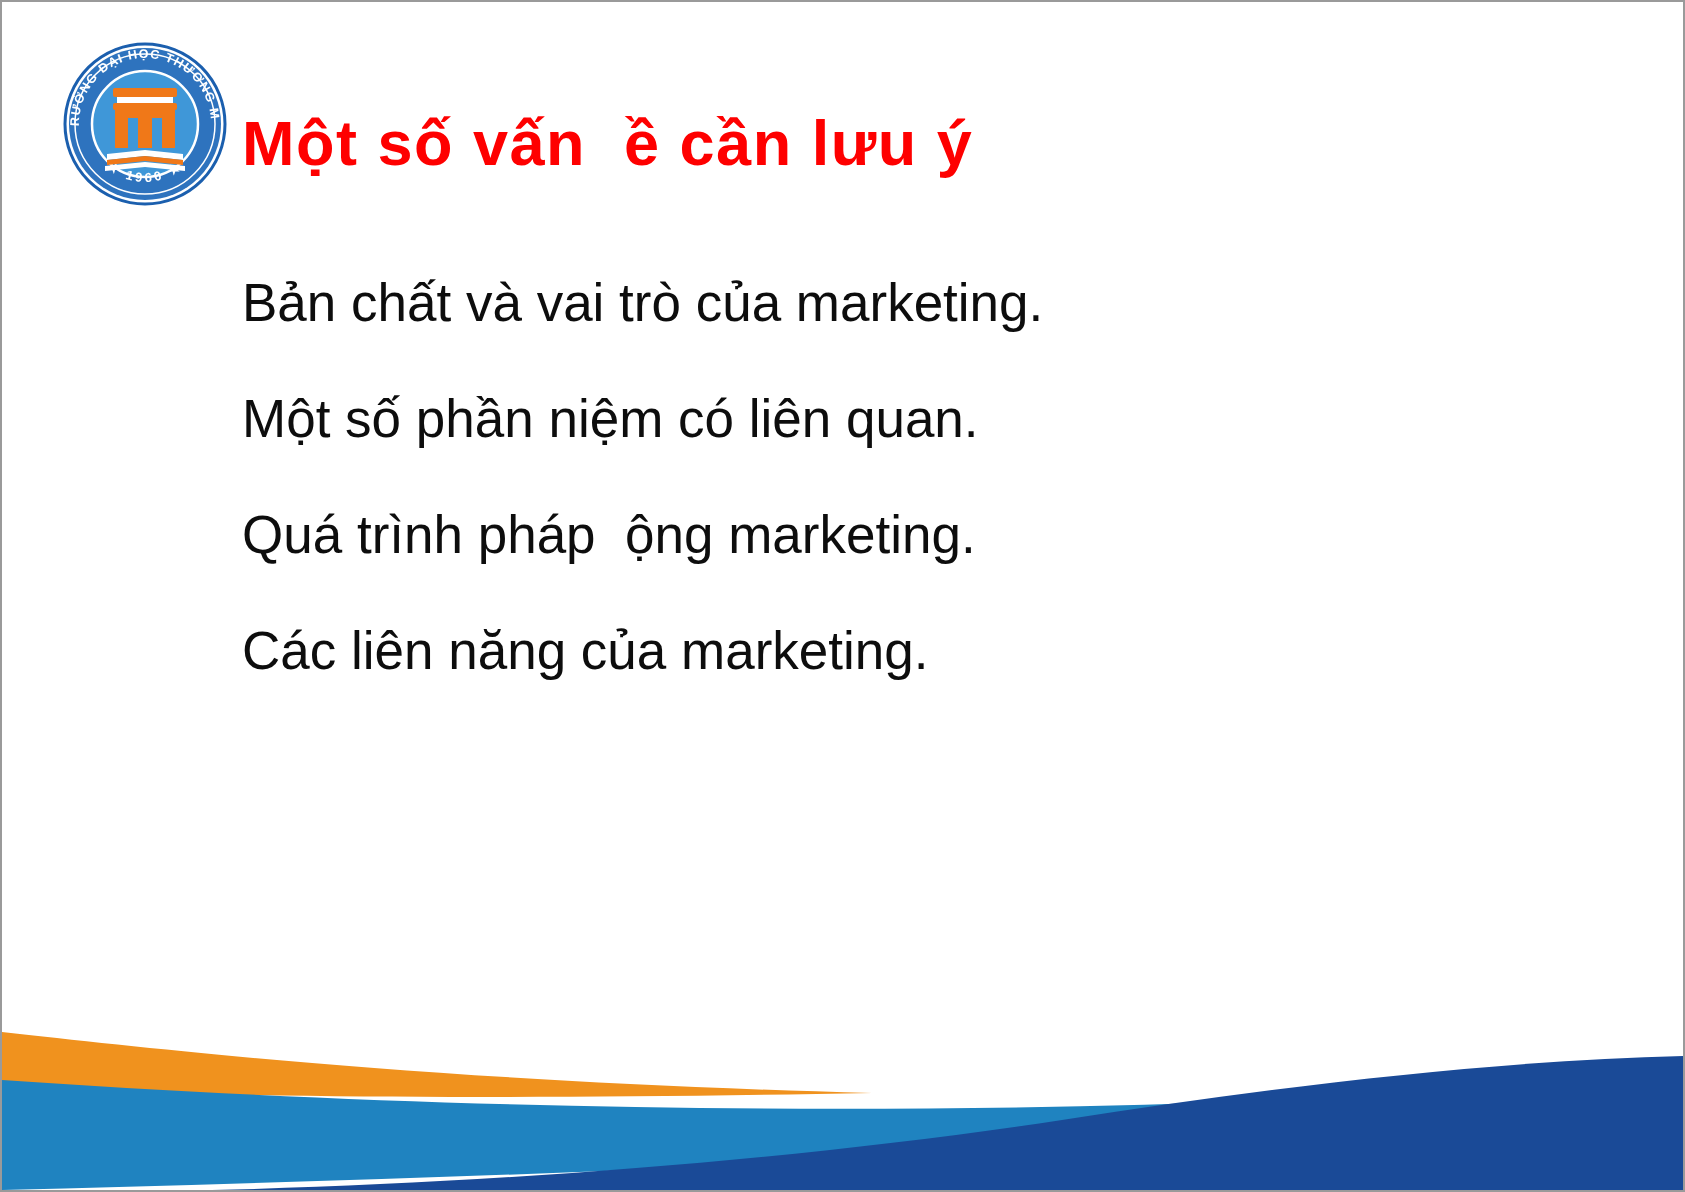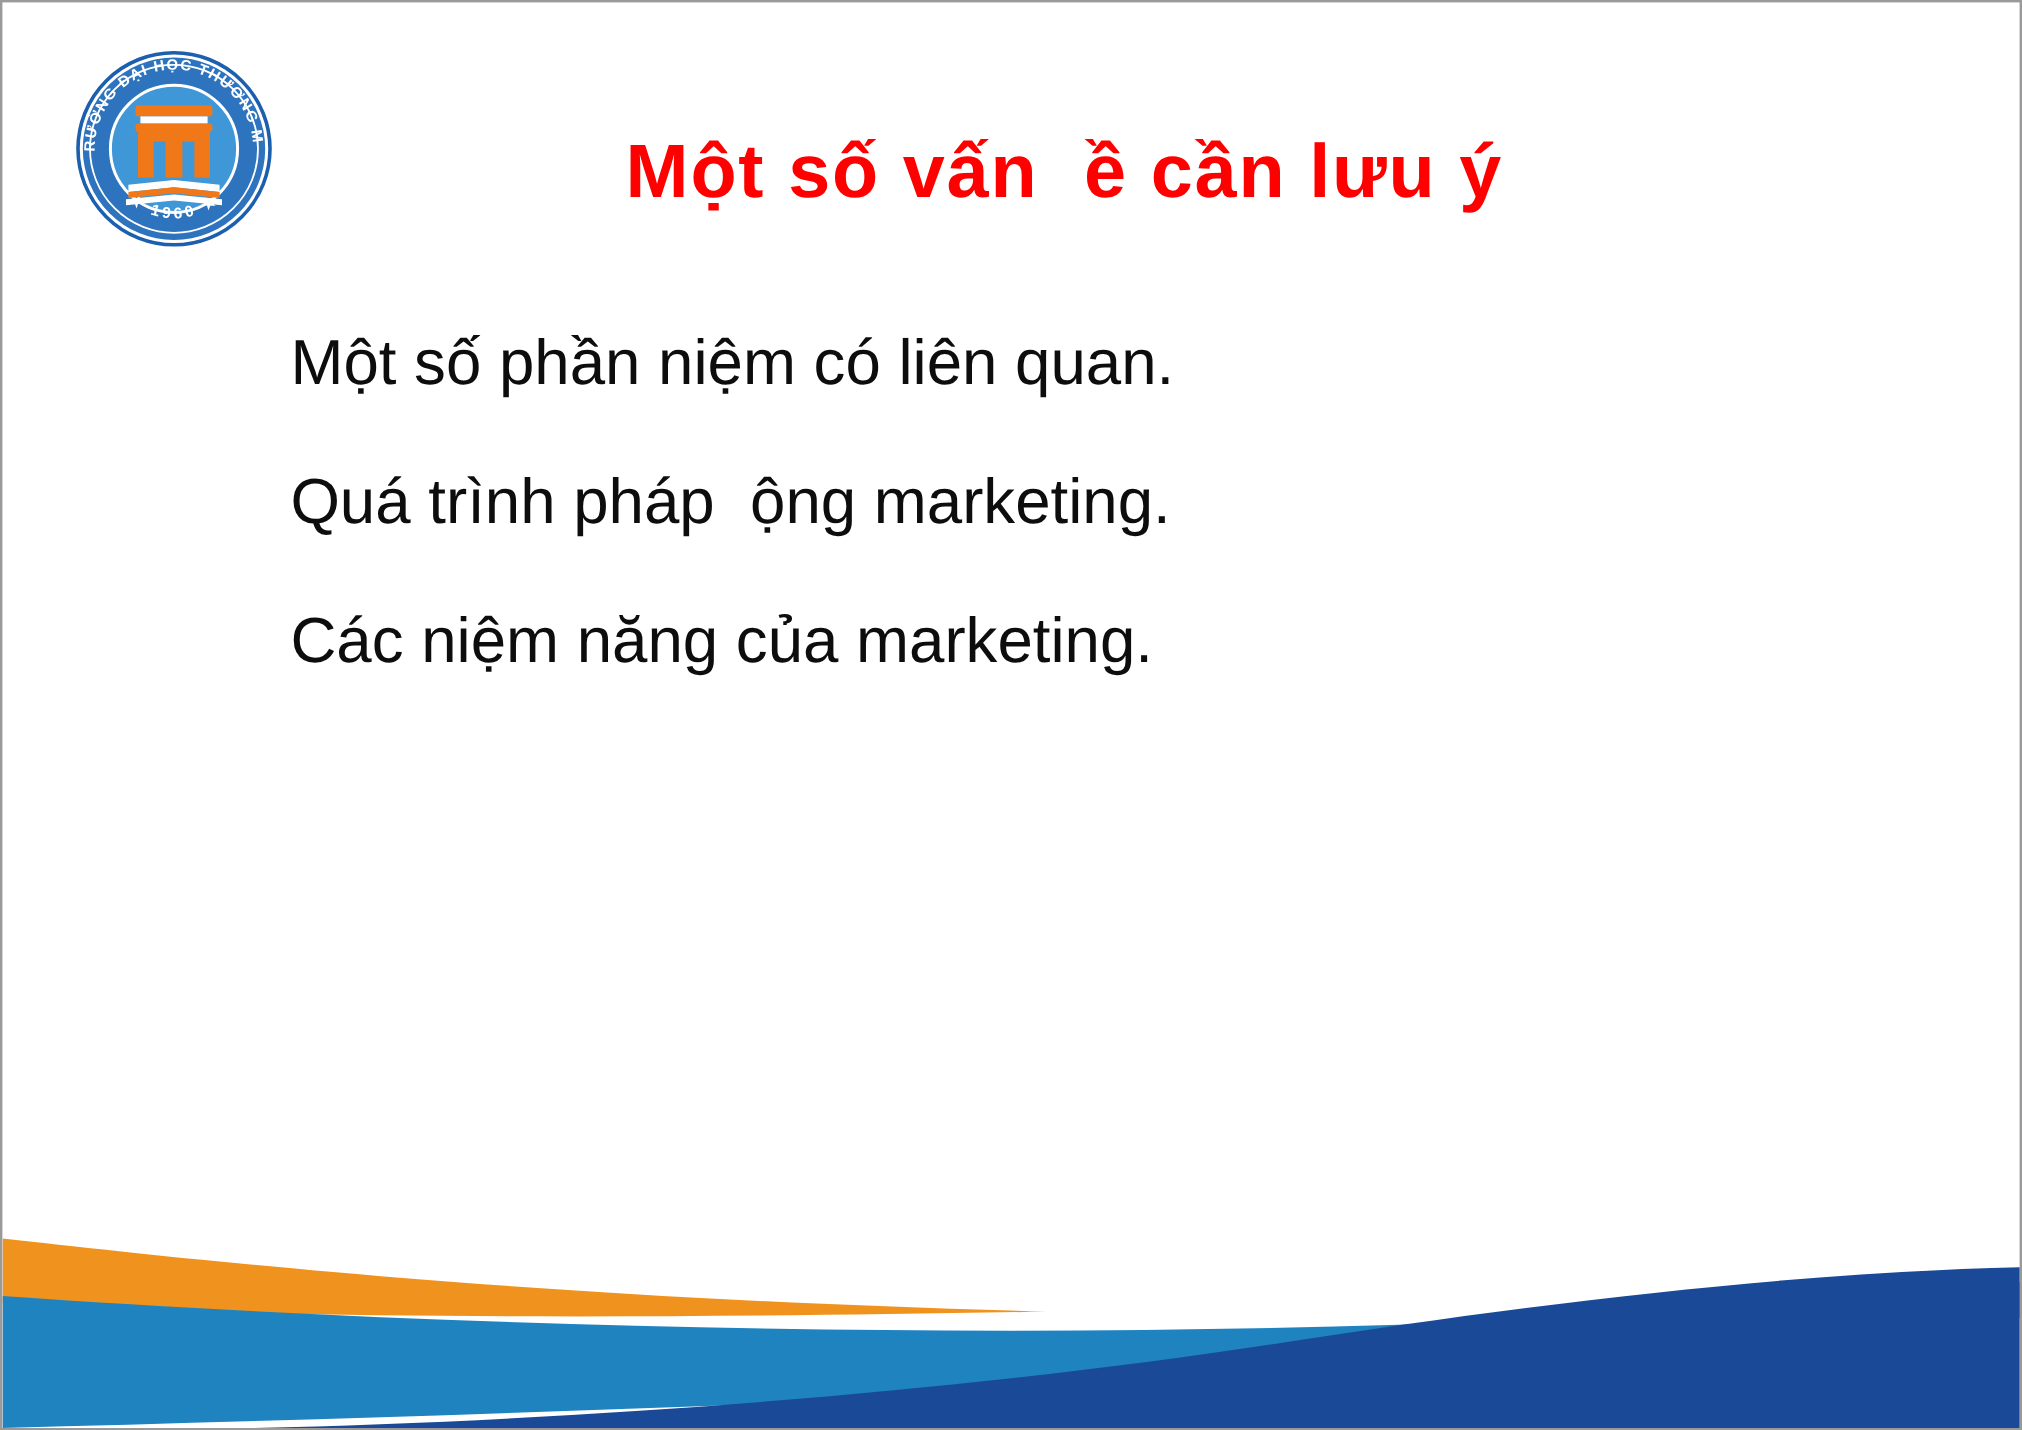--- a/index.html
+++ b/index.html
@@ -28,21 +28,20 @@
     height: 172px;
   }
   #logo-wrap svg { display: block; width: 172px; height: 172px; }
 
   
   #title {
     position: absolute;
     left: 240px;
     top: 104px;
     width: 1290px;
-    text-align: center;
     color: #fe0000;
     font-weight: bold;
     font-size: 63px;
     line-height: 74px;
     letter-spacing: 1.5px;
     white-space: pre;
     font-family: "Liberation Sans", sans-serif;
   }
 
   
@@ -116,23 +115,24 @@
         <path d="M 48 116 L 86 112 L 124 116 L 124 122 L 86 118 L 48 122 Z" fill="#ffffff"></path>
         <path d="M 48 122 L 86 118 L 124 122 L 124 127 L 86 123 L 48 127 Z" fill="#F07818"></path>
         <path d="M 46 128 L 86 124 L 126 128 L 126 133 L 86 129 L 46 133 Z" fill="#ffffff"></path>
       </g>
     </svg>
   </div>
 
   <div id="title">Một số vấn  ề cần lưu ý</div>
 
   <div id="body-block">
+    <div class="body-line">Bản chất và vai trò của marketing.</div>
     <div class="body-line">Một số phần niệm có liên quan.</div>
     <div class="body-line">Quá trình pháp  ộng marketing.</div>
-    <div class="body-line">Các niệm năng của marketing.</div>
+    <div class="body-line">Các liên năng của marketing.</div>
   </div>
 
   <div id="wave">
     <svg viewBox="0 0 1685 230" preserveAspectRatio="none" xmlns="http://www.w3.org/2000/svg">
 
       <path d="M 0 72 C 180 92, 450 122, 870 133 C 500 140, 200 138, 0 126 Z" fill="#F0921E"></path>
 
       <path d="M 0 120 C 400 148, 900 160, 1360 136 C 1480 130, 1600 118, 1685 108
                L 1685 138 C 1560 152, 1380 168, 1180 182
                C 820 206, 380 220, 0 230 Z" fill="#1F83C0"></path>

